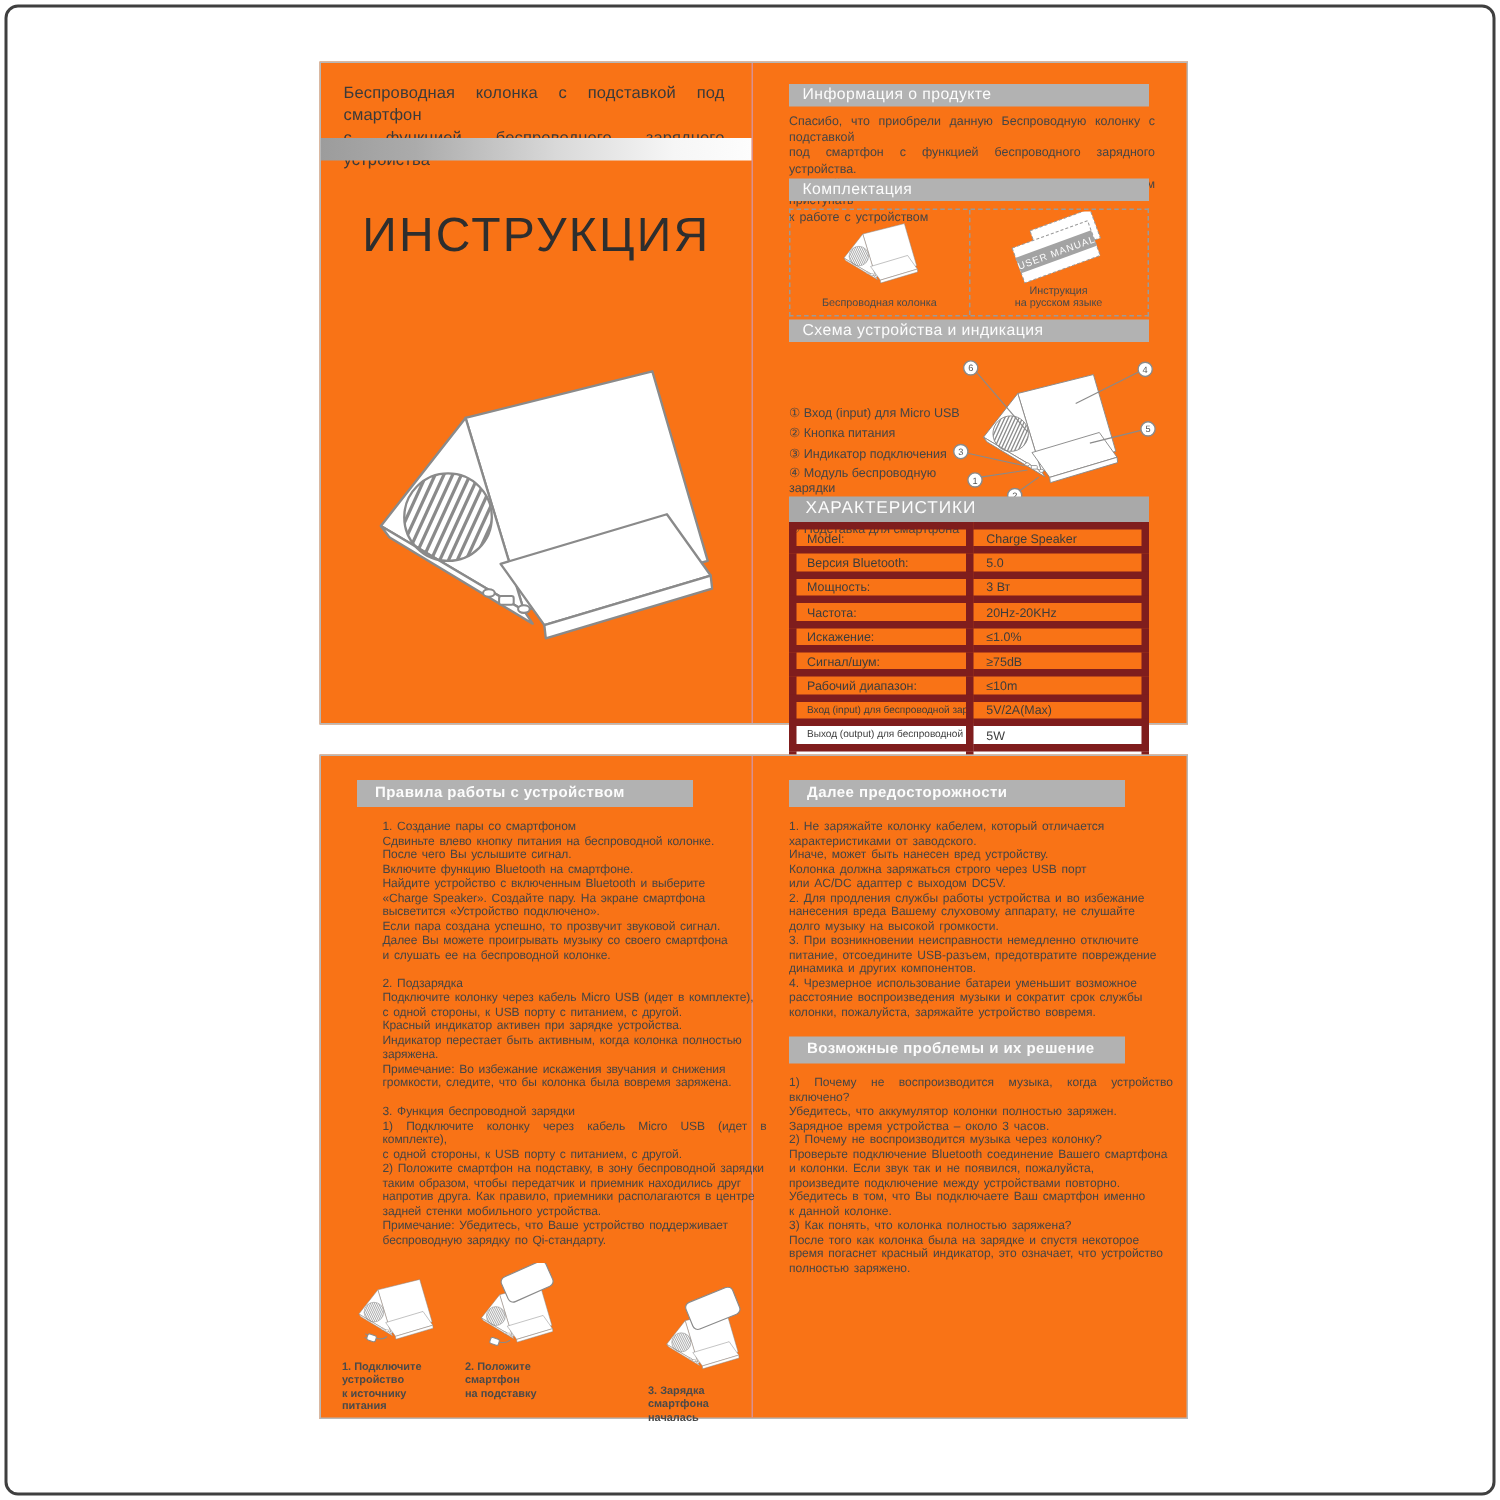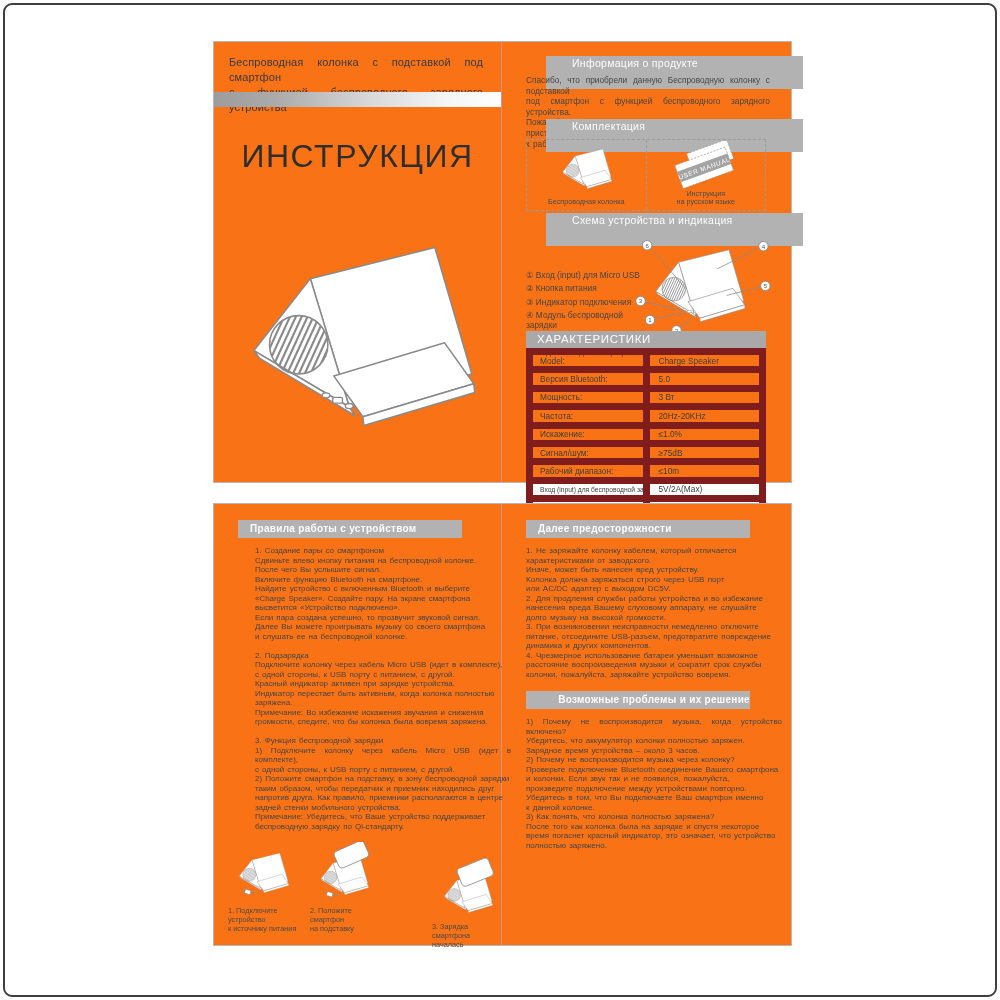--- a/index.html
+++ b/index.html
@@ -11,46 +11,46 @@
   .centerline{position:absolute;left:287px;top:0;bottom:0;width:1px;background:#d99090;}
   .page{position:absolute;top:0;bottom:0;}
   .page.pl{left:0;width:287px;}
   .page.pr{left:288px;width:289px;}
   
   .cover-title{position:absolute;top:13px;left:15px;width:254px;font-size:11px;line-height:15px;color:#3a3a3a;white-space:pre-line;text-align:justify;word-spacing:2.5px;letter-spacing:.1px;}
   .gradbar{position:absolute;top:50px;left:0;width:287px;height:15px;background:linear-gradient(to right,#9c9c9c 0%,#ababab 22%,#d9d9d9 55%,#f6f6f6 82%,#fdfdfd 100%);}
   .cover-heading{position:absolute;top:96px;left:0;width:287px;text-align:center;font-size:32px;letter-spacing:1.5px;color:#2e2e2e;}
   .main-spk{position:absolute;left:28px;top:188px;width:234px;height:214px;}
   
-  .sec-h{position:absolute;left:24px;width:231px;height:33px;line-height:15px;background:#b2b2b2;color:#fcfcfc;font-size:10.5px;padding-left:26px;letter-spacing:.3px;margin-left:20px;}
+  .sec-h{position:absolute;left:24px;width:231px;height:15px;line-height:15px;background:#b2b2b2;color:#fcfcfc;font-size:10.5px;padding-left:9px;letter-spacing:.3px;}
   .body{white-space:pre-line;text-align:justify;word-spacing:1px;color:#454545;}
   .info-body{position:absolute;left:24px;top:33px;width:244px;font-size:8.3px;line-height:10.6px;}
   .pkg-row{position:absolute;left:24px;top:97px;width:238px;height:70px;border:1px dashed #9a9a9a;display:flex;}
   .pkg-cell{flex:1;display:flex;flex-direction:column;align-items:center;justify-content:flex-end;padding-bottom:3px;}
   .pkg-cell+.pkg-cell{border-left:1px dashed #9a9a9a;}
   .pkg-art{flex:1;display:flex;align-items:center;justify-content:center;width:100%;}
   .pkg-cap{font-size:7.2px;line-height:8.6px;text-align:center;white-space:pre-line;color:#4a4a4a;}
   .schema-wrap{position:absolute;left:24px;top:191px;width:244px;height:96px;}
   .schema-list{position:absolute;left:0;top:6px;width:136px;margin-top:32px;}
   .schema-item{font-size:8.4px;line-height:9.8px;margin-bottom:3.6px;white-space:pre-line;color:#454545;}
   .schema-svg{position:absolute;right:-8px;top:0;width:152px;height:104px;}
   .specs-h{position:absolute;left:24px;top:289px;width:229px;height:17px;line-height:17px;background:#a9a9a9;color:#fcfcfc;font-size:11.5px;padding-left:11px;letter-spacing:.6px;}
   table.specs{position:absolute;left:24px;top:306px;width:240px;border-collapse:collapse;table-layout:fixed;}
-  table.specs td{border:7px solid #7f1d1d;height:11.4px;padding:0 2px 0 7px;font-size:8.3px;color:#3c3c3c;overflow:hidden;white-space:nowrap;}
+  table.specs td{border:5px solid #7f1d1d;height:11.4px;padding:0 2px 0 7px;font-size:8.3px;color:#3c3c3c;overflow:hidden;white-space:nowrap;}
   table.specs td.v{padding-left:9px;}
   table.specs tr.small td.l{font-size:6.7px;}
   
   .sec-h2{position:absolute;left:24px;width:212px;height:18px;line-height:18px;background:#b2b2b2;color:#fcfcfc;font-size:10px;padding-left:12px;letter-spacing:.3px;font-weight:bold;}
   .rules-body{position:absolute;left:20px;top:42px;width:256px;font-size:8px;line-height:9.5px;letter-spacing:-.05px;margin-left:21px;}
-  .steps{position:absolute;left:14px;top:338px;width:264px;display:flex;}
+  .steps{position:absolute;left:14px;top:338px;width:264px;display:flex;font-weight:bold;}
   .step{display:flex;flex-direction:column;align-items:flex-start;}
   .step svg{width:72px;height:62px;}
   .step-cap{font-size:7.3px;line-height:8.8px;white-space:pre-line;color:#4a4a4a;margin-top:3px;}
   .prec-body{position:absolute;left:24px;top:42px;width:252px;font-size:8px;line-height:9.5px;}
-  .prob-h{top:187px;text-align:right;}
+  .prob-h{top:187px;}
   .prob-body{position:absolute;left:24px;top:213px;width:256px;font-size:8px;line-height:9.5px;}
   .callout-circle{fill:#fff;stroke:#8a8a8a;stroke-width:1;}
   .callout-num{font-size:6.5px;fill:#555;text-anchor:middle;}
   .callout-line{stroke:#8a8a8a;stroke-width:.8;}
 </style>
 </head>
 <body>
 
 <svg style="position:absolute;width:0;height:0" aria-hidden="true">
   <defs>
@@ -138,21 +138,21 @@
 на русском языке</div>
       </div>
     </div>
 
     <div class="sec-h" style="top:171px">Схема устройства и индикация</div>
     <div class="schema-wrap">
       <div class="schema-list">
         <div class="schema-item">① Вход (input) для Micro USB</div>
         <div class="schema-item">② Кнопка питания</div>
         <div class="schema-item">③ Индикатор подключения</div>
-        <div class="schema-item">④ Модуль беспроводной
+        <div class="schema-item">④ Модуль беспроводную
 зарядки</div>
         <div class="schema-item">⑤ Подсветка логотипа</div>
         <div class="schema-item">⑥ Подставка для смартфона</div>
       </div>
       <svg class="schema-svg" viewBox="0 0 152 110">
         <use href="#spk" x="22" y="10" width="100" height="92"></use>
         <line class="callout-line" x1="22" y1="16" x2="58" y2="58"></line>
         <line class="callout-line" x1="136" y1="16" x2="92" y2="38"></line>
         <line class="callout-line" x1="138" y1="57" x2="102" y2="66"></line>
         <line class="callout-line" x1="15" y1="73" x2="56" y2="82"></line>

